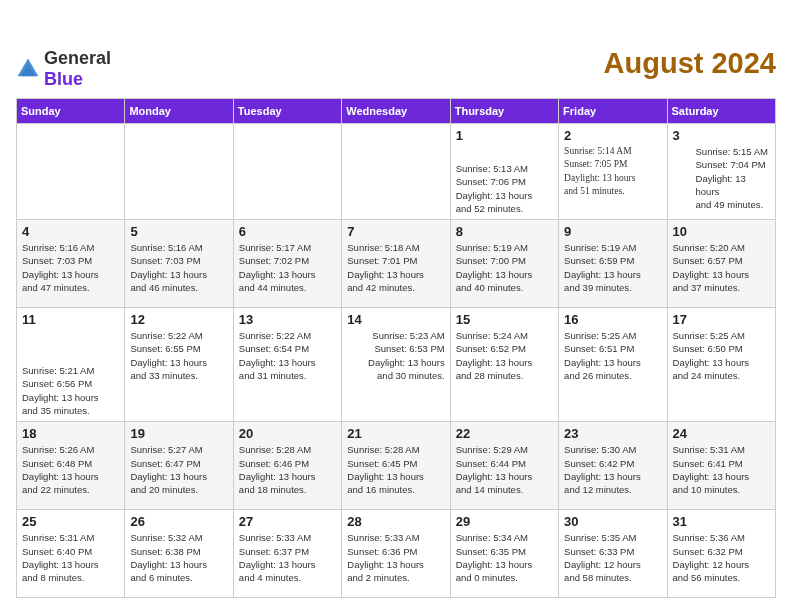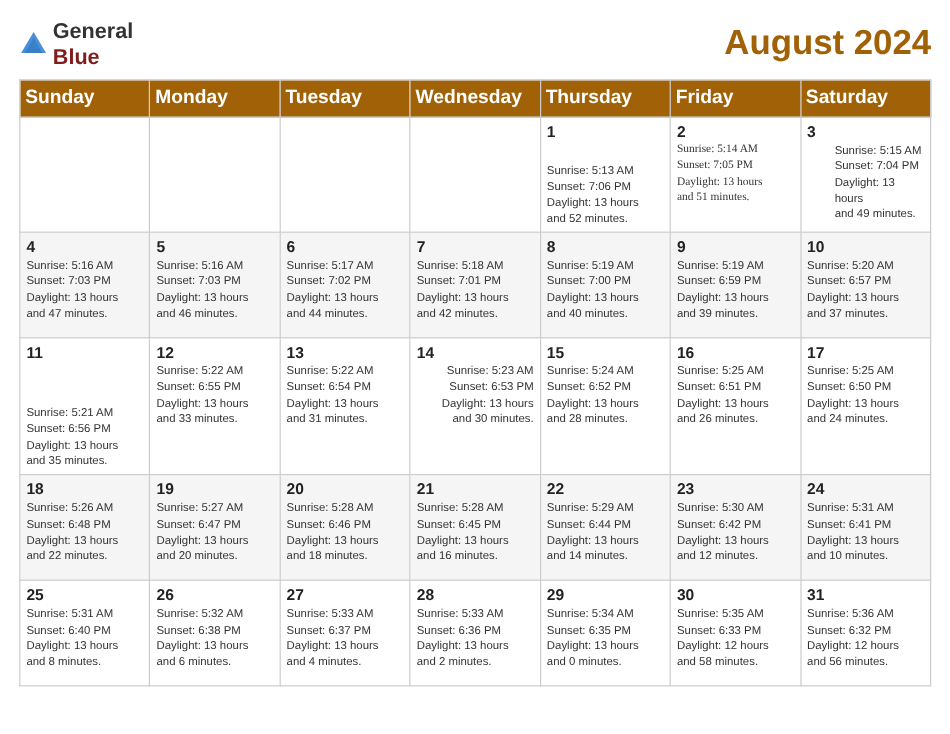--- a/index.html
+++ b/index.html
@@ -6,37 +6,38 @@
     body {
       font-family: Arial, sans-serif;
       background: #fff;
       width: 792px;
       min-height: 612px;
       padding: 16px;
     }
     .header-area {
       display: flex;
       justify-content: space-between;
-      align-items: center;
+      align-items: flex-start;
       margin-bottom: 8px;
+      margin-top: 32px;
     }
     .logo {
       display: flex;
       align-items: center;
       gap: 4px;
     }
     .logo-text-general {
       font-size: 18px;
       font-weight: bold;
       color: #333;
     }
     .logo-text-blue {
       font-size: 18px;
       font-weight: bold;
-      color: #7f1d1d;
+      color: #6d28d9;
     }
     .logo-icon {
       width: 24px;
       height: 24px;
     }
     .title-area {
       text-align: right;
     }
     .month-year {
       font-size: 29px;
@@ -46,23 +47,23 @@
     }
     .location {
       font-size: 14px;
       color: #555;
     }
     table {
       width: 100%;
       border-collapse: collapse;
     }
     thead tr th {
-      background: #a16207;
+      background: #6d28d9;
       color: #fff;
-      font-size: 16px;
+      font-size: 11px;
       font-weight: bold;
       padding: 6px 4px;
       text-align: left;
       border: 1px solid #ccc;
     }
     tbody tr td {
       border: 1px solid #ccc;
       vertical-align: top;
       padding: 4px 5px;
       min-height: 80px;

